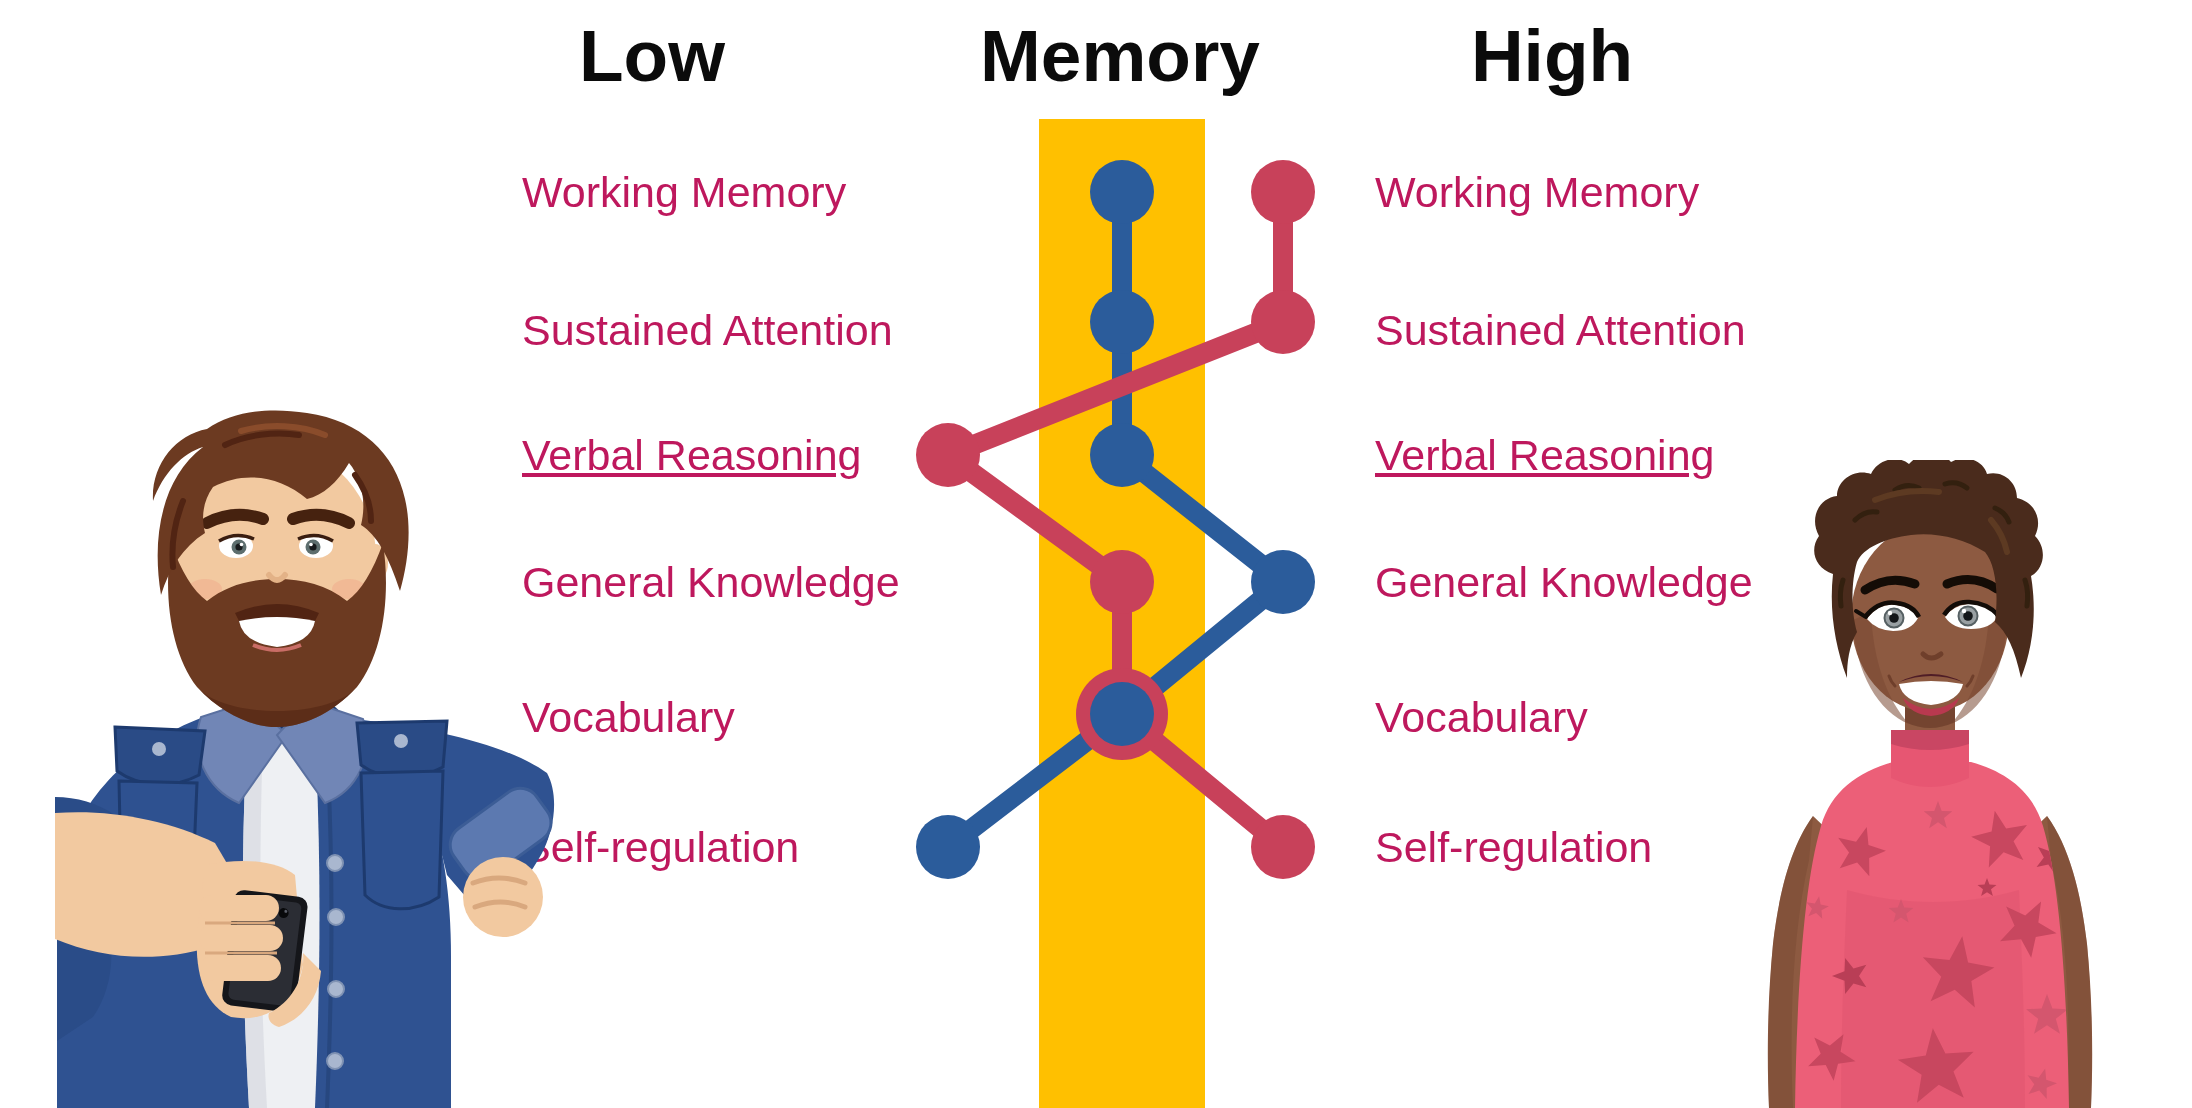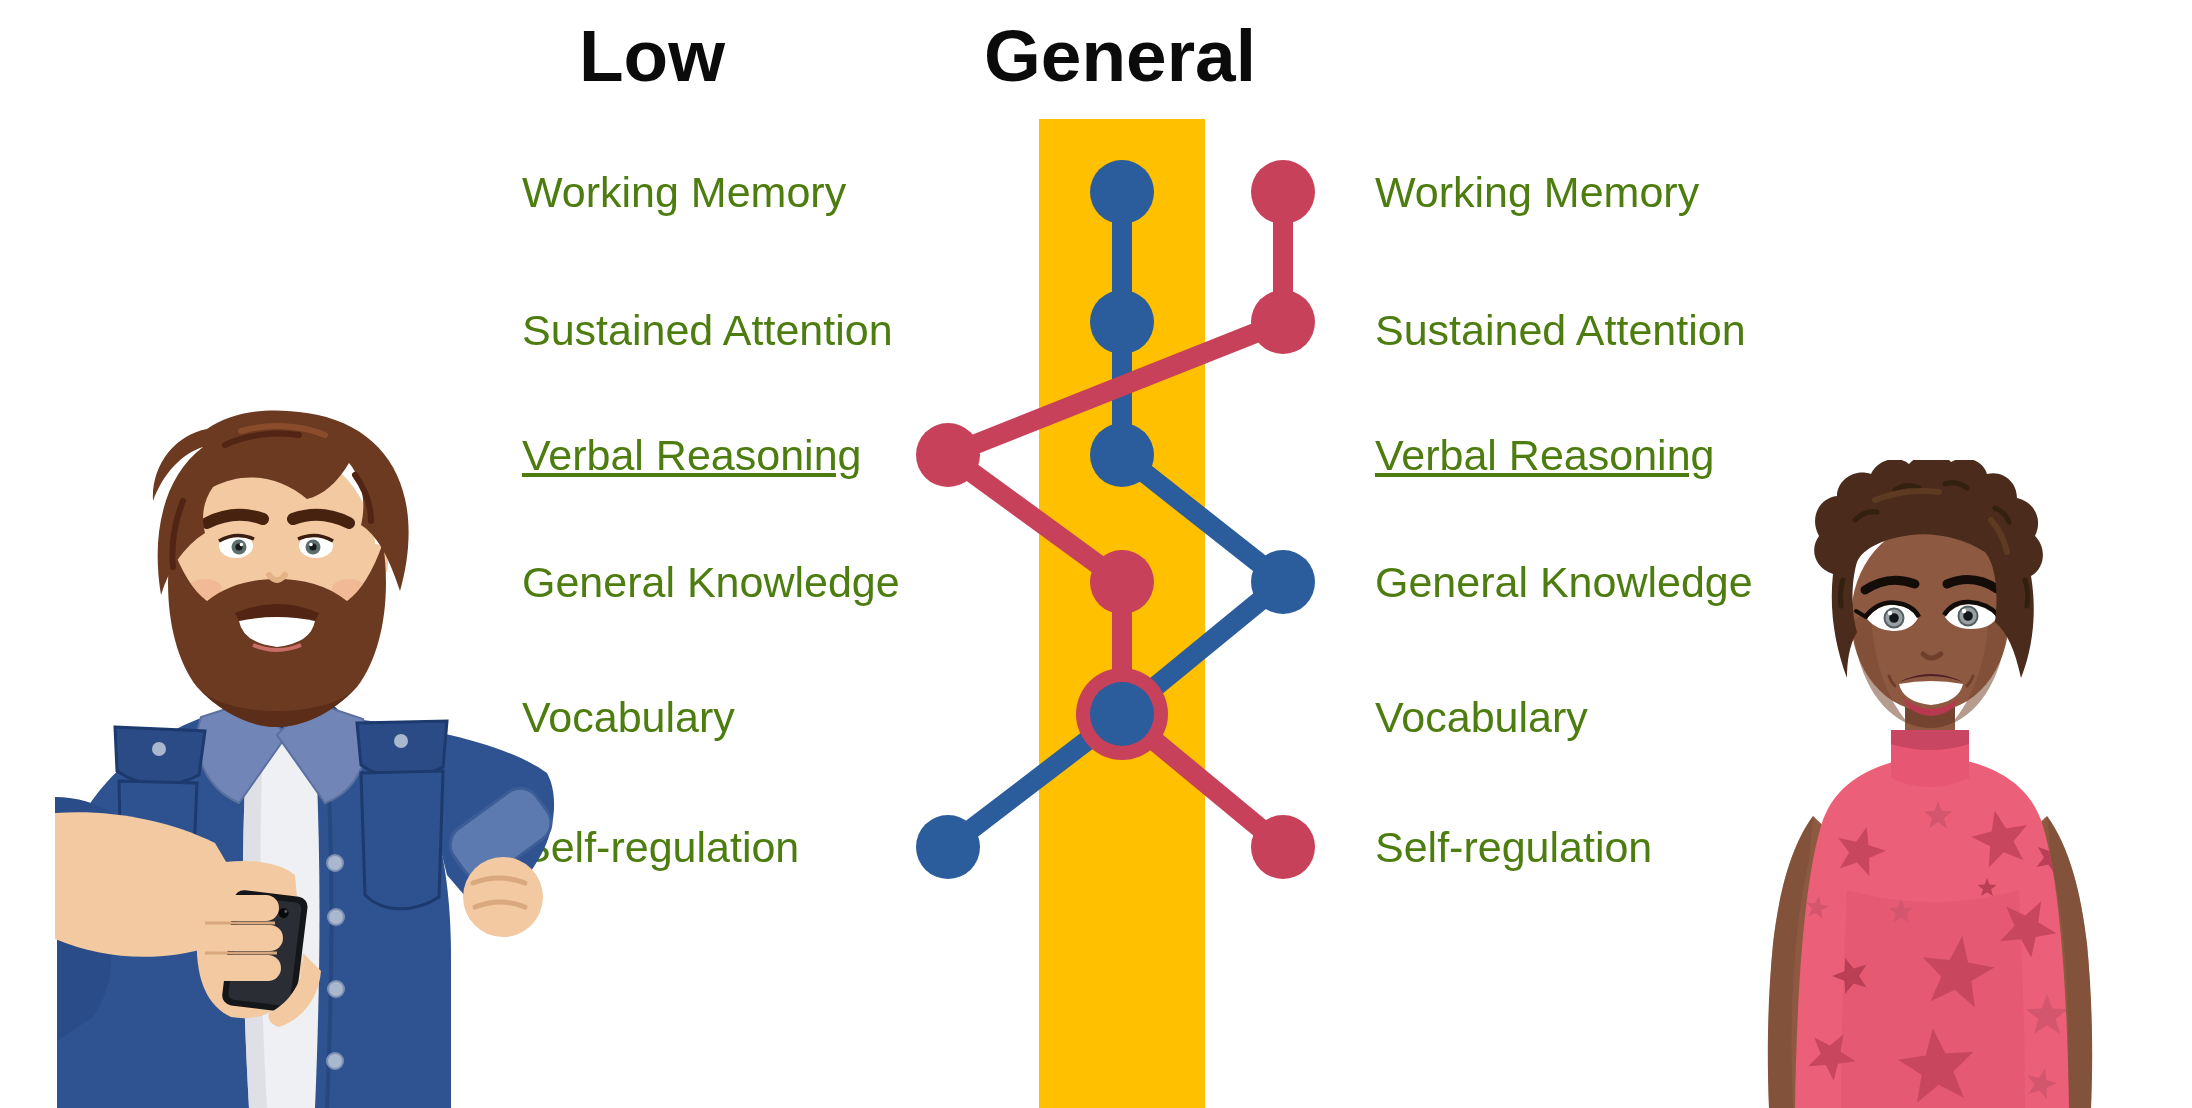--- a/index.html
+++ b/index.html
@@ -2,33 +2,34 @@
 <html><head>
 <meta charset="utf-8">
 <style>
   html,body{margin:0;padding:0;background:#ffffff;}
   .stage{position:relative;width:2192px;height:1108px;background:#ffffff;overflow:hidden;
          font-family:"Liberation Sans", sans-serif;color:#0b0b0b;}
   .hdr-cell{position:absolute;top:14px;transform:translateX(-50%);font-size:73px;font-weight:600;
             white-space:nowrap;letter-spacing:0px;color:#0b0b0b;}
   #hdr-low{left:652px;text-align:right;} #hdr-avg{left:1120px;} #hdr-high{left:1552px;}
   .cat-label{position:absolute;height:58px;line-height:58px;font-size:43px;font-weight:400;
-             white-space:nowrap;color:#4d7c0f;}
+             white-space:nowrap;color:#be185d;}
   .cat-left{left:522px;} .cat-right{left:1375px;}
   .r0{top:163px;} .r1{top:293px;margin-top:8px;} .r2{top:426px;text-decoration:underline;} .r3{top:553px;text-align:right;} .r4{top:688px;} .r5{top:818px;}
   #chart{position:absolute;left:0;top:0;width:2192px;height:1108px;}
   .figure{position:absolute;}
 </style>
 </head>
 <body>
 
 <div class="stage">
 
   <div class="hdr-cell" id="hdr-low">Low</div>
-  <div class="hdr-cell" id="hdr-avg">General</div>
+  <div class="hdr-cell" id="hdr-avg">Memory</div>
+  <div class="hdr-cell" id="hdr-high">High</div>
 
   <svg id="chart" viewBox="0 0 2192 1108">
       <rect x="1039" y="119" width="166" height="989" fill="#ffc000"></rect>
       <polyline points="1122,192 1122,322 1122,455 1283,582 1122,714 948,847" fill="none" stroke="#2b5c9b" stroke-width="20"></polyline>
       <polyline points="1283,192 1283,322 948,455 1122,582 1122,714 1283,847" fill="none" stroke="#c8415a" stroke-width="20"></polyline>
       <circle cx="1283" cy="192" r="32" fill="#c8415a"></circle>
       <circle cx="1122" cy="192" r="32" fill="#2b5c9b"></circle>
       <circle cx="1283" cy="322" r="32" fill="#c8415a"></circle>
       <circle cx="1122" cy="322" r="32" fill="#2b5c9b"></circle>
       <circle cx="948" cy="455" r="32" fill="#c8415a"></circle>

